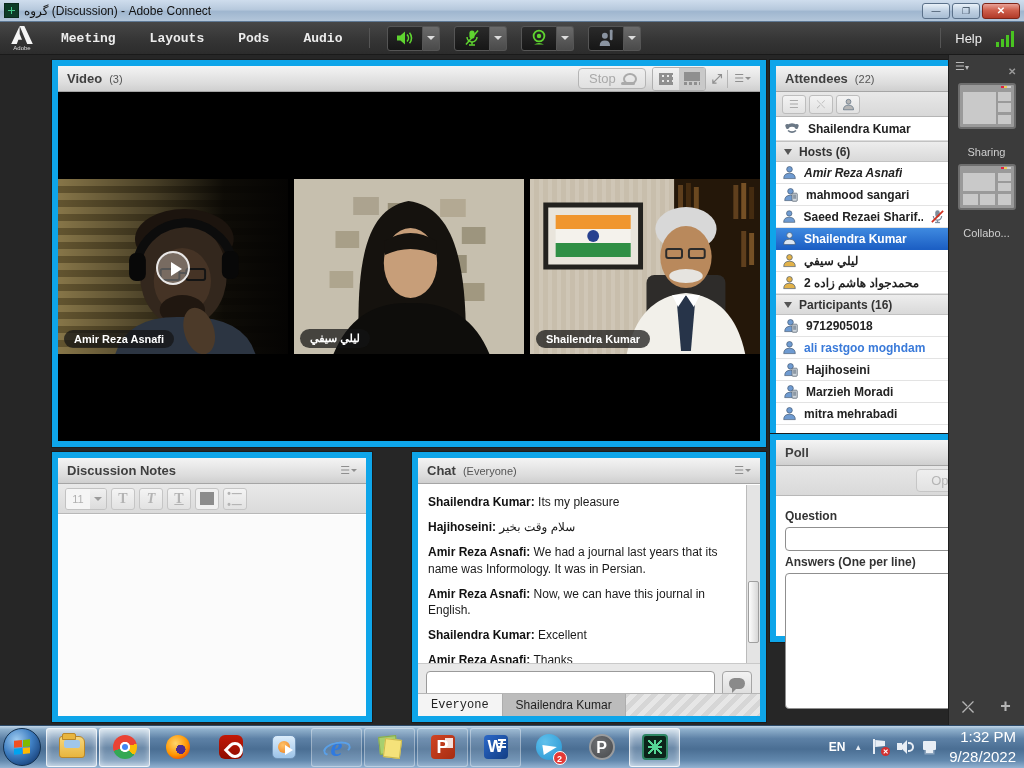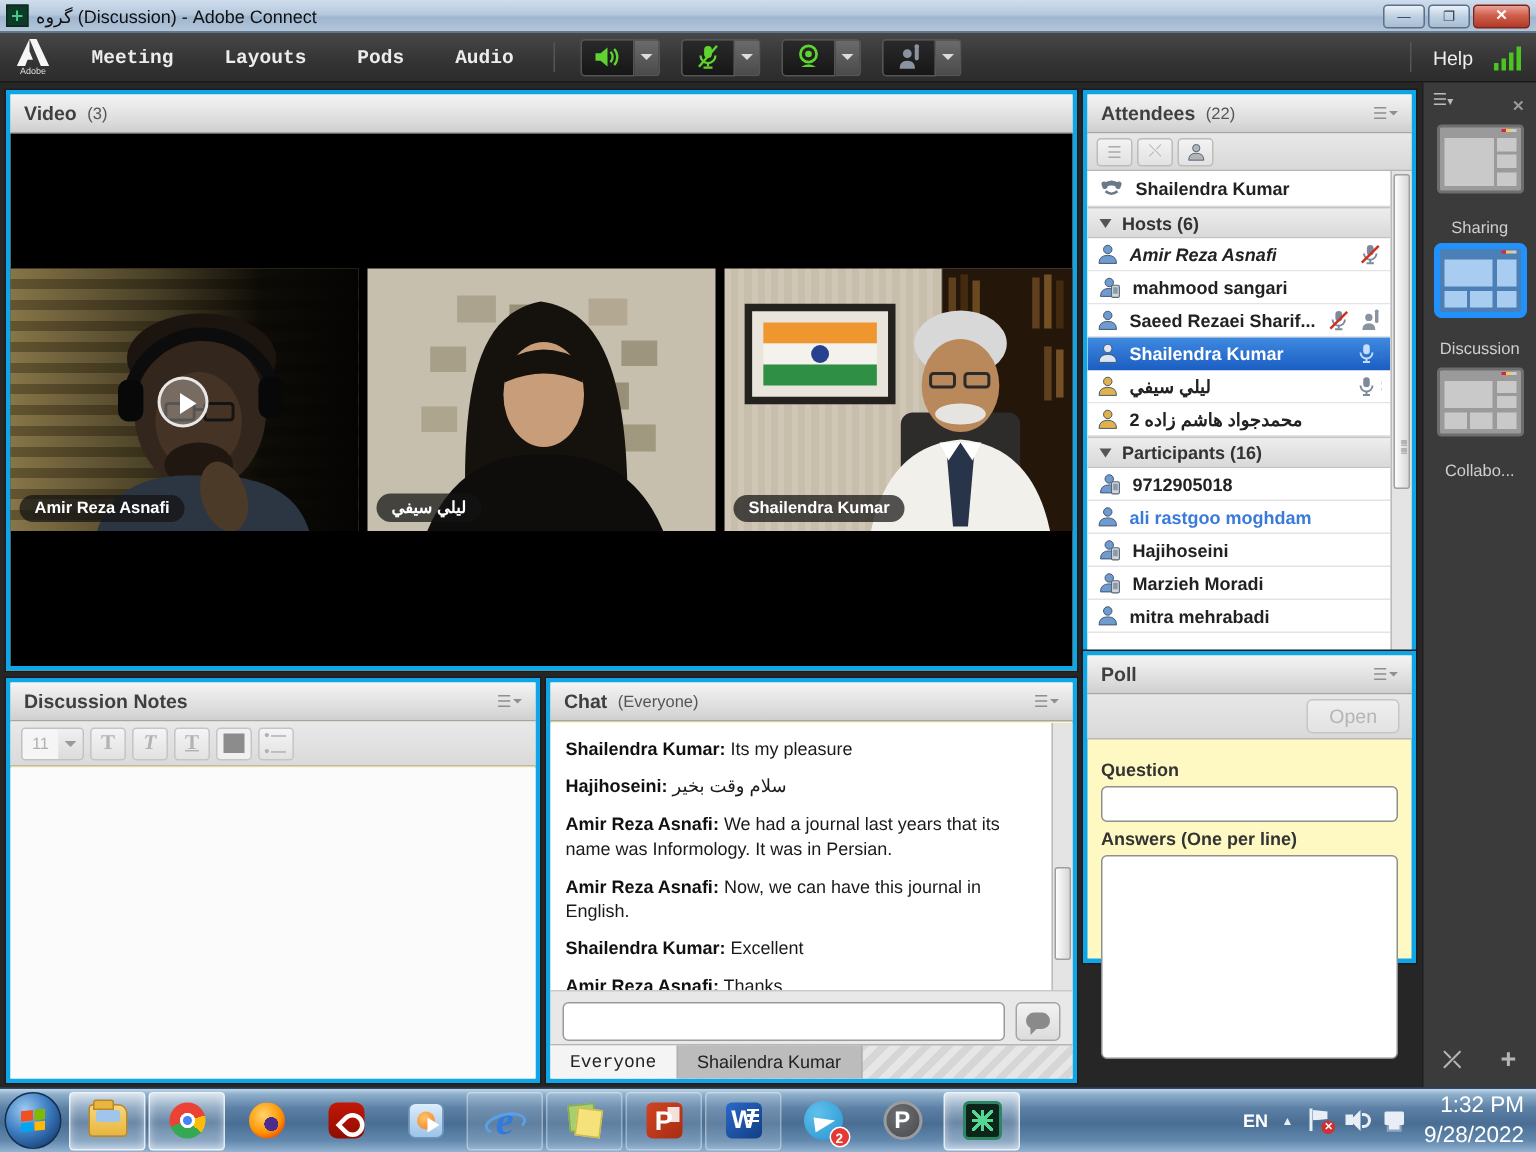--- a/index.html
+++ b/index.html
@@ -36,21 +36,21 @@
     border-radius:3px 0 0 3px; display:flex; align-items:center; justify-content:center; }
   .tool-dd { width:17px; height:25px; background:linear-gradient(180deg,#6b6b6b,#4a4a4a); border:1px solid #555; border-left:none;
     border-radius:0 3px 3px 0; display:flex; align-items:center; justify-content:center; }
   .tool-dd::after { content:""; border:4px solid transparent; border-top-color:#ddd; margin-top:4px; }
   .help-area { margin-left:auto; display:flex; align-items:center; gap:14px; padding-right:10px; }
   .help-label { font-size:13px; font-weight:normal; color:#eee; }
   .sigbars { display:flex; align-items:flex-end; gap:2px; height:18px; }
   .sigbars i { display:block; width:3px; background:#49c421; }
 
   
-  .pod { position:absolute; background:#fef9c3; border:3px solid #0ea5e9; box-shadow:0 0 0 1px #1c1c1c; }
+  .pod { position:absolute; background:#ffffff; border:6px solid #0ea5e9; box-shadow:0 0 0 1px #1c1c1c;margin-left:48px; }
   .pod-header { height:26px; background:linear-gradient(180deg,#f4f4f4,#dcdcdc 70%,#cfcfcf);
     border-bottom:1px solid #a5a5a5; display:flex; align-items:center; padding:0 9px; }
   .pod-title { font-size:13px; font-weight:bold; color:#3f3f3f; }
   .pod-sub { font-size:11px; color:#555; margin-left:7px; }
   .pod-menu { margin-left:auto; color:#8f8f8f; font-size:12px; display:flex; align-items:center; gap:1px; }
   .pod-menu::before { content:"☰"; font-size:11px; }
   .pod-menu::after { content:""; border:3px solid transparent; border-top-color:#8f8f8f; margin-top:3px; }
 
   
   #video-pod { left:4px; top:60px; width:714px; height:387px; }
@@ -112,21 +112,21 @@
   .sect.dim { color:#8e8e8e; }
   .arow { height:22px; display:flex; align-items:center; gap:7px; padding:0 6px; background:#fff; border-bottom:1px solid #e3e3e3; }
   .arow .aname { font-size:12px; font-weight:bold; color:#222; white-space:nowrap; overflow:hidden; }
   .arow.sel { background:linear-gradient(180deg,#3f8ae0,#1c5fc4); border-bottom-color:#1c5fc4; }
   .arow.sel .aname { color:#fff; }
   .aname.it { font-style:italic; }
   .aname.blue { color:#3a7ad9; }
   .aicons { margin-left:auto; display:flex; align-items:center; gap:6px; }
 
   
-  #notes-pod { left:4px; top:452px; width:356px; height:270px; }
+  #notes-pod { left:4px; top:452px; width:320px; height:270px; }
   .notes-toolbar { height:30px; background:linear-gradient(180deg,#e9e9e9,#dadada); border-bottom:1px solid #b8b8b8;
     display:flex; align-items:center; gap:4px; padding:0 7px;text-align:right; }
   .nt-size { display:flex; border:1px solid #c2c2c2; border-radius:3px; overflow:hidden; }
   .nt-size .val { width:24px; height:20px; font-size:11px; color:#b0b0b0; background:#f5f5f5; display:flex; align-items:center; justify-content:center; }
   .nt-size .dd { width:16px; height:20px; background:linear-gradient(180deg,#f0f0f0,#dcdcdc); display:flex; align-items:center; justify-content:center; }
   .nt-size .dd::after { content:""; border:4px solid transparent; border-top-color:#9a9a9a; margin-top:4px; }
   .nt-btn { width:24px; height:22px; border:1px solid #c5c5c5; border-radius:3px; background:linear-gradient(180deg,#f4f4f4,#e2e2e2);
     color:#b3b3b3; display:flex; align-items:center; justify-content:center; font-family:"Liberation Serif",serif; font-size:14px; font-weight:bold; }
   .nt-btn.i { font-style:italic; } .nt-btn.u { text-decoration:underline; }
   .nt-swatch { width:24px; height:22px; border:1px solid #c5c5c5; border-radius:3px; background:#f0f0f0; display:flex; align-items:center; justify-content:center; }
@@ -365,20 +365,37 @@
           <i style="height:12px"></i>
           <i style="height:16px"></i>
       </span>
     </div>
   </div>
 
   <div class="pod" id="video-pod">
     <div class="pod-header">
       <span class="pod-title">Video</span>
       <span class="pod-sub">(3)</span>
+      <div class="vh-btns">
+        <div class="stop-btn">
+          <span>Stop</span>
+          <span class="cam-glyph"></span>
+        </div>
+        <div class="viewtoggle">
+          <div class="vt-btn">
+              <span class="grid9"></span>
+            </div>
+          <div class="vt-btn sel">
+              <span class="film"></span>
+            </div>
+        </div>
+        <div class="fs-btn">⤢</div>
+        <div class="vh-sep"></div>
+        <div class="pod-menu"></div>
+      </div>
     </div>
     <div class="video-body">
 
       <div class="feed feed1-bg">
         <svg viewBox="0 0 233 175" preserveAspectRatio="none">
           <ellipse cx="128" cy="60" rx="50" ry="30" fill="#1c140e"></ellipse>
           <ellipse cx="127" cy="96" rx="44" ry="52" fill="#33271d"></ellipse>
           <path d="M80,82 A50,50 0 0 1 176,78" fill="none" stroke="#0c0c0c" stroke-width="9"></path>
           <rect x="72" y="74" width="17" height="28" rx="7" fill="#080808"></rect>
           <rect x="166" y="72" width="17" height="28" rx="7" fill="#080808"></rect>
@@ -669,33 +686,20 @@
         <div class="lt-main">
           <i style="left:0;top:2px;width:33px;height:32px;"></i>
           <i style="right:0;top:2px;width:13px;height:9px;"></i>
           <i style="right:0;top:13px;width:13px;height:9px;"></i>
           <i style="right:0;top:25px;width:13px;height:9px;"></i>
         </div>
       </div>
       <div class="lbl-label">Sharing</div>
     </div>
     <div class="thumb-wrap">
-      <div class="lthumb blue">
-        <span class="dots"></span>
-        <div class="lt-main">
-          <i style="left:0;top:2px;width:32px;height:18px;"></i>
-          <i style="right:0;top:2px;width:13px;height:18px;"></i>
-          <i style="left:0;top:23px;width:15px;height:11px;"></i>
-          <i style="left:17px;top:23px;width:15px;height:11px;"></i>
-          <i style="right:0;top:23px;width:13px;height:11px;"></i>
-        </div>
-      </div>
-      <div class="lbl-label">Discussion</div>
-    </div>
-    <div class="thumb-wrap">
       <div class="lthumb">
         <span class="dots"></span>
         <div class="lt-main">
           <i style="left:0;top:2px;width:32px;height:18px;"></i>
           <i style="right:0;top:2px;width:13px;height:8px;"></i>
           <i style="right:0;top:12px;width:13px;height:8px;"></i>
           <i style="left:0;top:23px;width:15px;height:11px;"></i>
           <i style="left:17px;top:23px;width:15px;height:11px;"></i>
           <i style="right:0;top:23px;width:13px;height:11px;"></i>
         </div>

